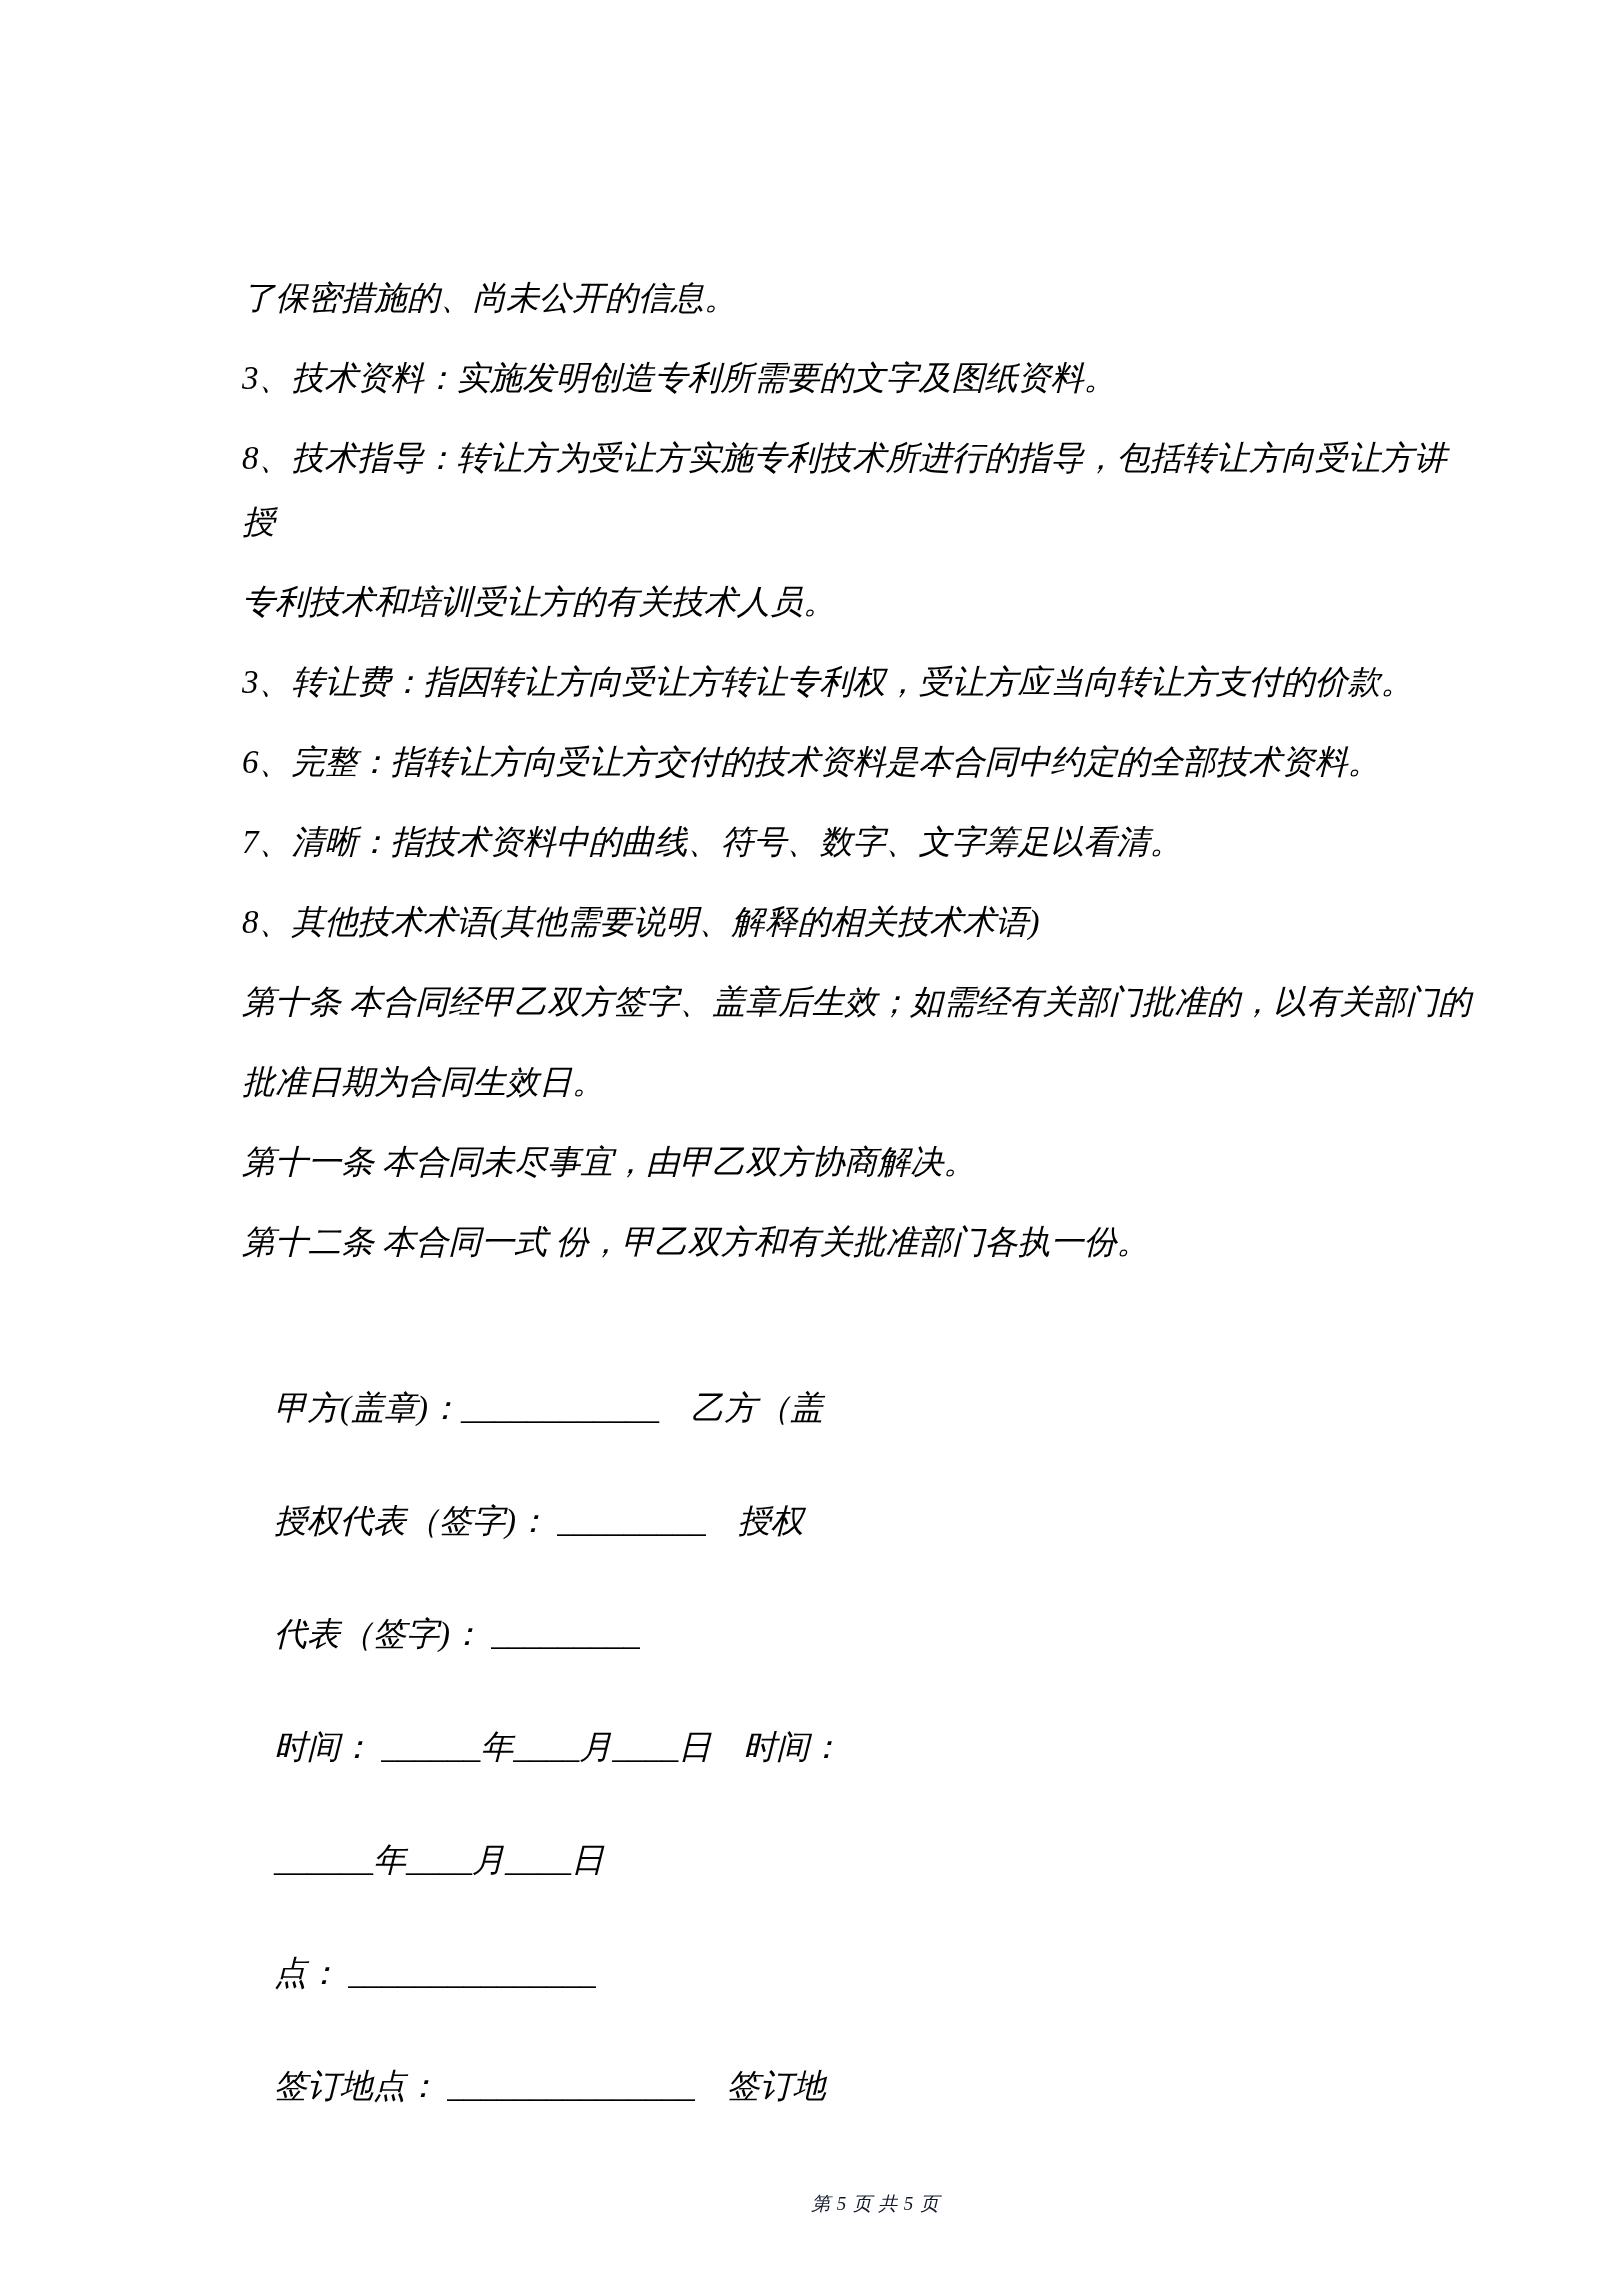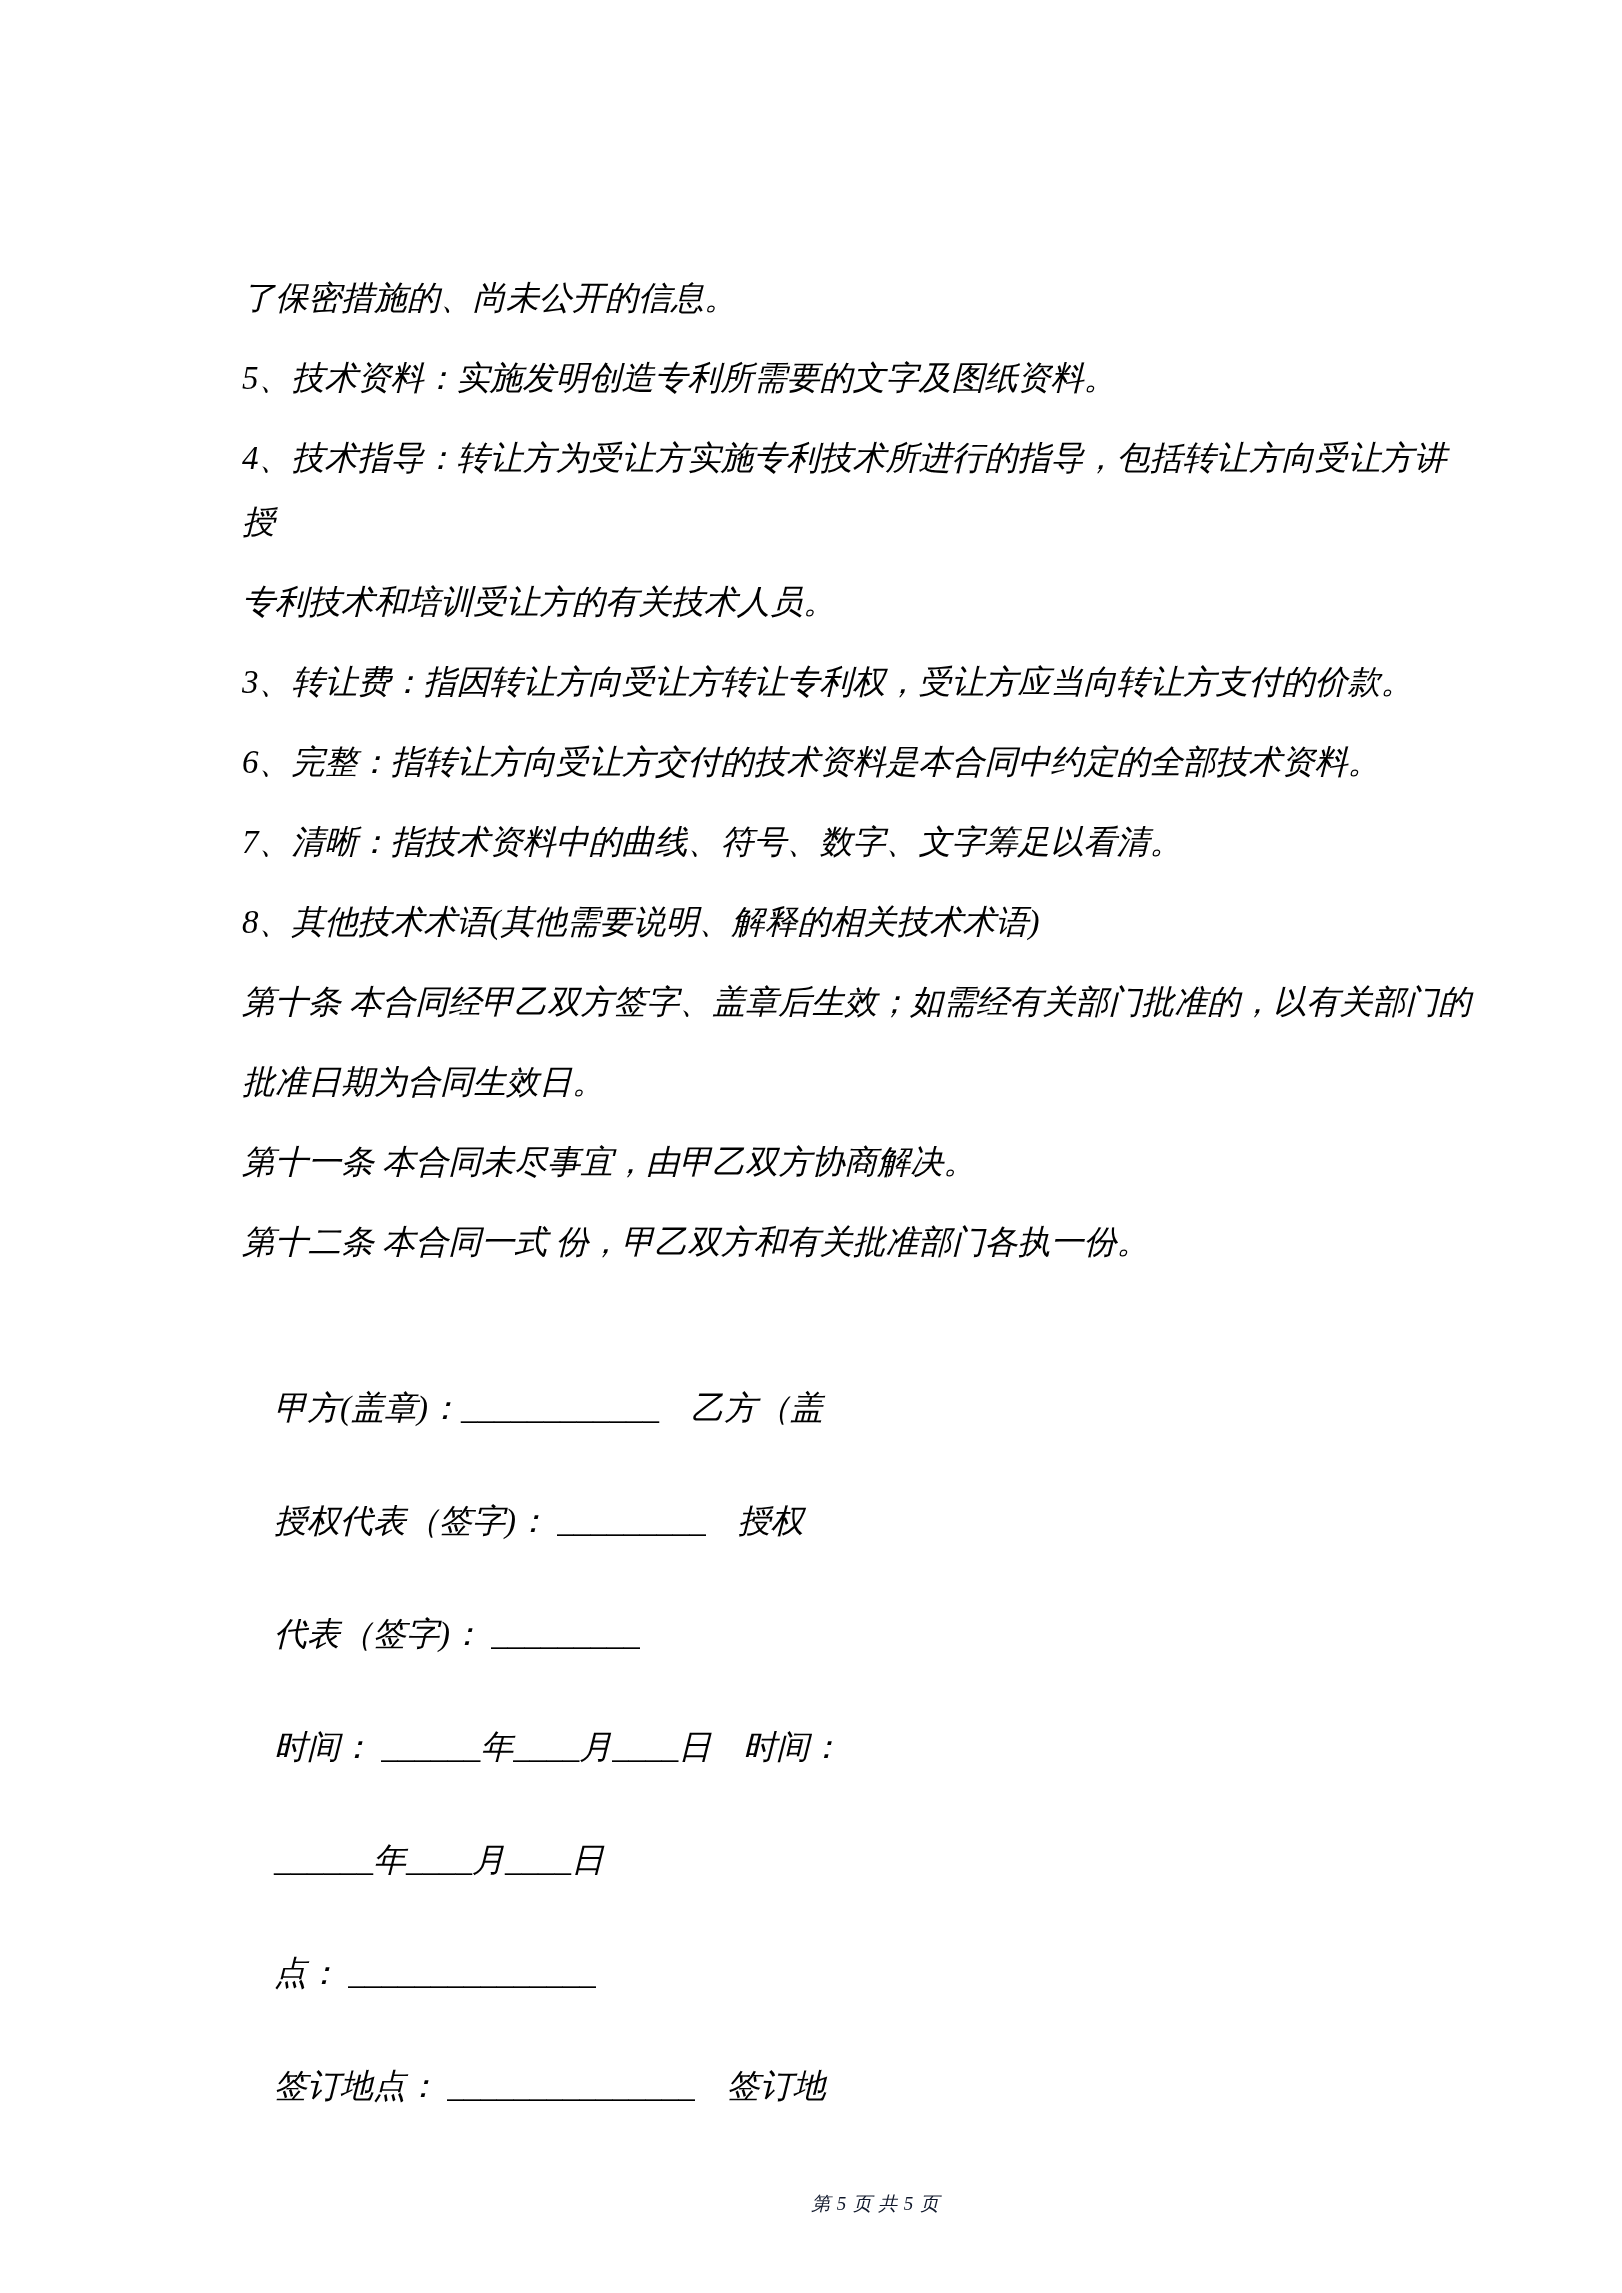--- a/index.html
+++ b/index.html
@@ -51,22 +51,22 @@
   }
 </style>
 </head>
 <body>
 
 <div class="page">
 
   <div class="content">
 
     <div class="line">了保密措施的、尚未公开的信息。</div>
-    <div class="line">5、技术资料：实施发明创造专利所需要的文字及图纸资料。</div>
-    <div class="line">4、技术指导：转让方为受让方实施专利技术所进行的指导，包括转让方向受让方讲授</div>
+    <div class="line">3、技术资料：实施发明创造专利所需要的文字及图纸资料。</div>
+    <div class="line">8、技术指导：转让方为受让方实施专利技术所进行的指导，包括转让方向受让方讲授</div>
     <div class="line">专利技术和培训受让方的有关技术人员。</div>
     <div class="line">3、转让费：指因转让方向受让方转让专利权，受让方应当向转让方支付的价款。</div>
     <div class="line">6、完整：指转让方向受让方交付的技术资料是本合同中约定的全部技术资料。</div>
     <div class="line">7、清晰：指技术资料中的曲线、符号、数字、文字筹足以看清。</div>
     <div class="line">8、其他技术术语(其他需要说明、解释的相关技术术语)</div>
     <div class="line">第十条 本合同经甲乙双方签字、盖章后生效；如需经有关部门批准的，以有关部门的</div>
     <div class="line">批准日期为合同生效日。</div>
     <div class="line">第十一条 本合同未尽事宜，由甲乙双方协商解决。</div>
     <div class="line">第十二条 本合同一式 份，甲乙双方和有关批准部门各执一份。</div>
 

